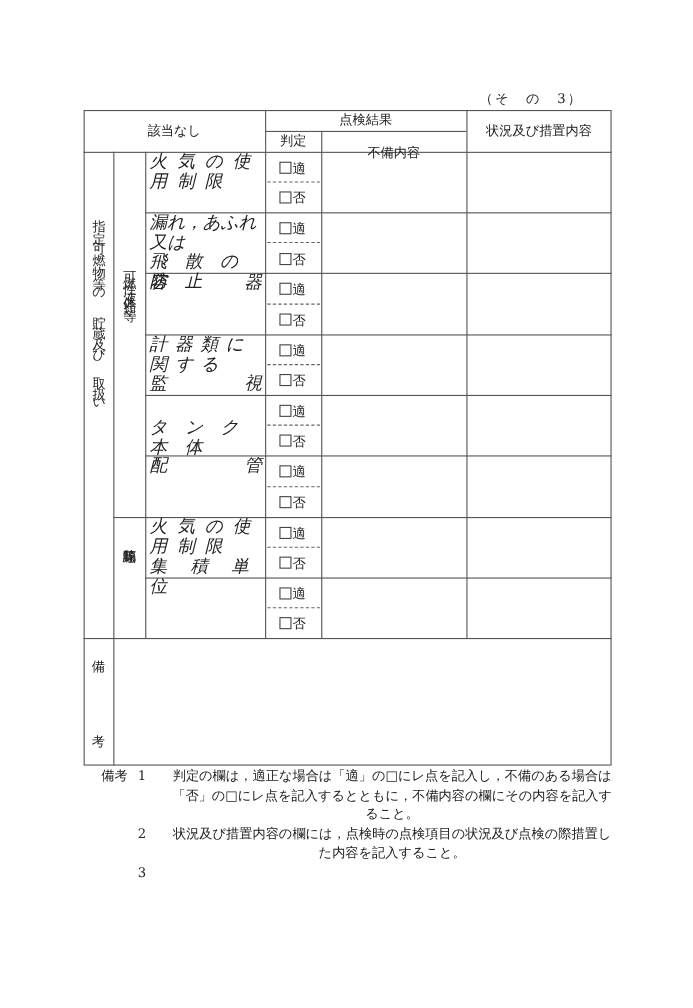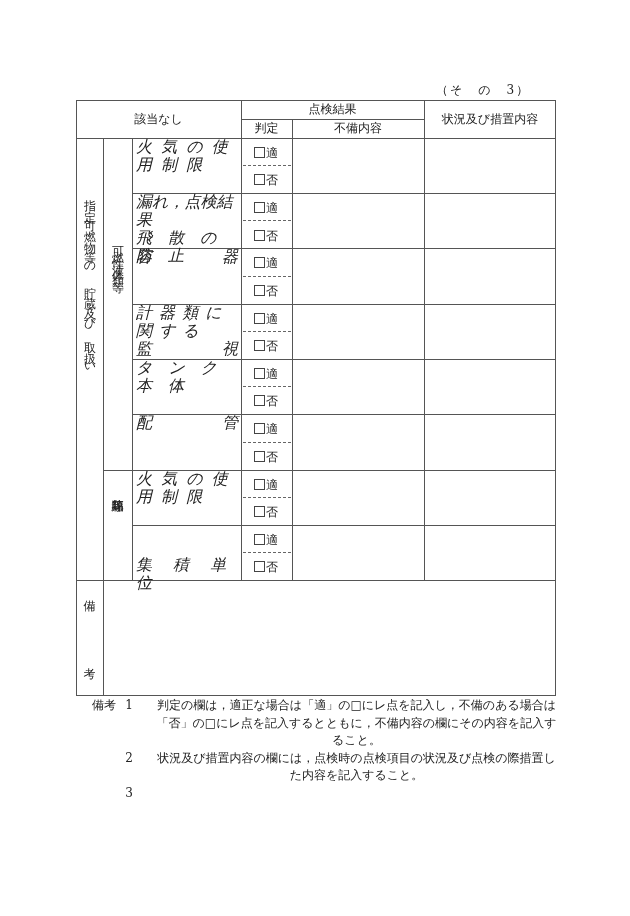--- a/index.html
+++ b/index.html
@@ -72,67 +72,67 @@
   <div class="dash" style="left:243px;top:276px;width:48px;"></div>
   <div class="dash" style="left:243px;top:331px;width:48px;"></div>
   <div class="dash" style="left:243px;top:386px;width:48px;"></div>
   <div class="dash" style="left:243px;top:442px;width:48px;"></div>
   <div class="dash" style="left:243px;top:497px;width:48px;"></div>
   <div class="dash" style="left:243px;top:552px;width:48px;"></div>
 
   <div class="cell hdr" style="left:76px;top:100px;width:165px;height:38px;">該当なし</div>
   <div class="cell hdr" style="left:241px;top:100px;width:183px;height:19px;">点検結果</div>
   <div class="cell hdr" style="left:241px;top:119px;width:51px;height:19px;">判定</div>
-  <div class="cell hdr" style="left:292px;top:119px;width:132px;height:19px;font-family:Liberation Mono, monospace;">不備内容</div>
+  <div class="cell hdr" style="left:292px;top:130px;width:132px;height:19px;font-family:Liberation Mono, monospace;">不備内容</div>
   <div class="cell hdr" style="left:424px;top:100px;width:132px;height:38px;">状況及び措置内容</div>
 
   <div class="cell" style="left:76px;top:190px;width:27px;height:340px;align-items:flex-start;">
     <span class="vtext" style="letter-spacing:10.5px;font-size:12px;">指定可燃物等の貯蔵及び取扱い</span>
   </div>
 
   <div class="cell" style="left:103px;top:236px;width:29px;height:140px;align-items:flex-start;">
     <span class="vtext" style="letter-spacing:6px;font-size:12px;">可燃性液体類等</span>
   </div>
   <div class="cell" style="left:103px;top:490px;width:29px;height:80px;align-items:flex-start;">
     <span class="vtext" style="letter-spacing:0px;font-size:12px;line-height:12px;">綿花類等</span>
   </div>
 
   <div class="item-label" style="top:138px;height:55px;">
     <span style="letter-spacing:2px;">火 気 の 使 用 制 限</span>
   </div>
   <div class="item-label" style="top:193px;height:55px;">
-    <span>漏れ，点検結果</span>
+    <span>漏れ，あふれ又は</span>
     <span>飛　散　の　防　止</span>
   </div>
   <div class="item-label" style="top:248px;height:56px;">
     <div class="spread">
         <span>容</span>
         <span>器</span>
       </div>
   </div>
   <div class="item-label" style="top:304px;height:55px;">
     <span style="letter-spacing:1px;">計 器 類 に 関 す る</span>
     <div class="spread">
         <span>監</span>
         <span>視</span>
       </div>
   </div>
-  <div class="item-label" style="top:359px;height:55px;">
+  <div class="item-label" style="top:380px;height:55px;">
     <span>タ　ン　ク　本　体</span>
   </div>
   <div class="item-label" style="top:414px;height:56px;">
     <div class="spread">
         <span>配</span>
         <span>管</span>
       </div>
   </div>
   <div class="item-label" style="top:470px;height:55px;">
     <span style="letter-spacing:2px;">火 気 の 使 用 制 限</span>
   </div>
-  <div class="item-label" style="top:556px;height:55px;">
+  <div class="item-label" style="top:506px;height:55px;">
     <span>集　 積　 単　 位</span>
   </div>
 
   <div class="chk" style="top:145px;"><span class="box"></span><span>適</span></div>
   <div class="chk" style="top:172px;"><span class="box"></span><span>否</span></div>
 
   <div class="chk" style="top:200px;"><span class="box"></span><span>適</span></div>
   <div class="chk" style="top:228px;"><span class="box"></span><span>否</span></div>
 
   <div class="chk" style="top:255px;"><span class="box"></span><span>適</span></div>

